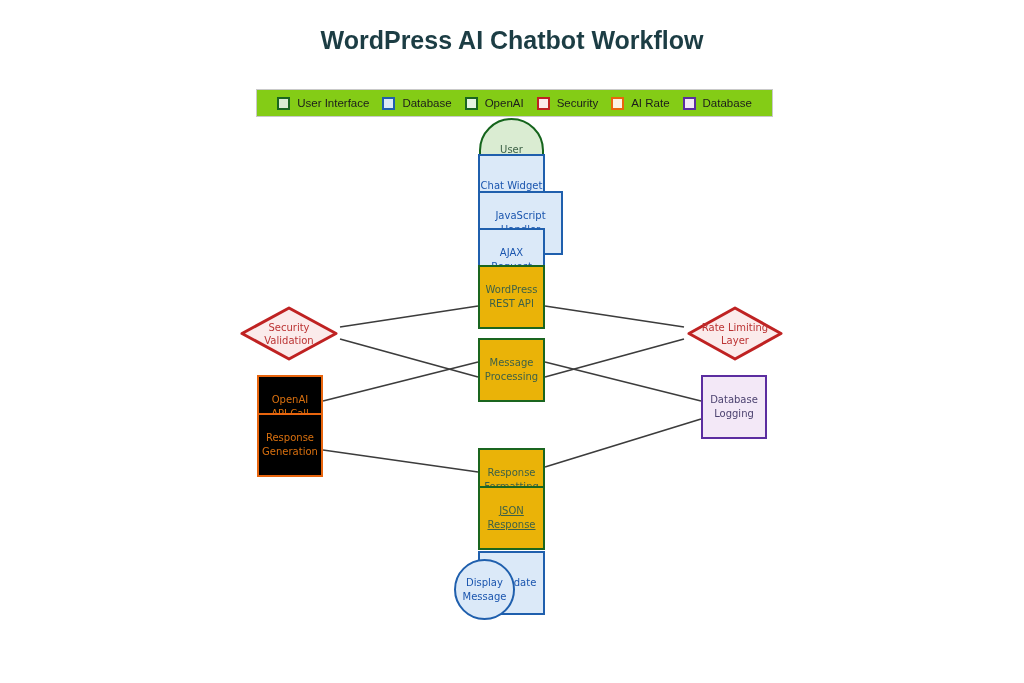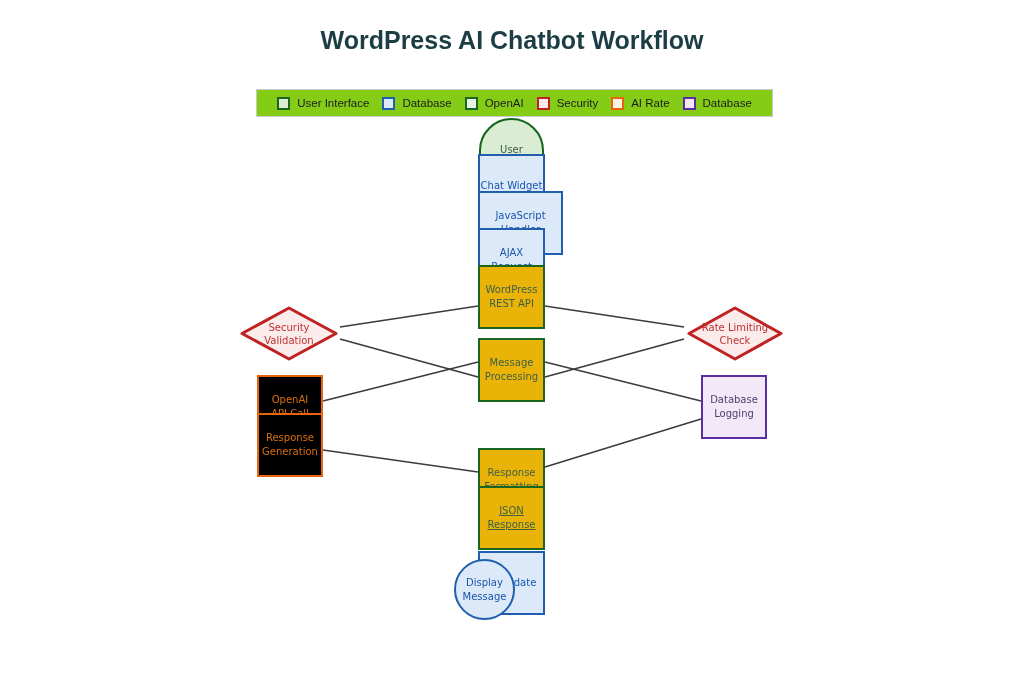--- a/index.html
+++ b/index.html
@@ -114,21 +114,21 @@
     </svg>
     <div class="dlabel">Security
 Validation</div>
   </div>
 
   <div class="diamond" id="node-rate-limiting">
     <svg width="98" height="57">
       <polygon points="49,3 95,28.5 49,54 3,28.5" fill="#fbebeb" stroke="#bf2222" stroke-width="3" stroke-linejoin="round"></polygon>
     </svg>
     <div class="dlabel">Rate Limiting
-Check</div>
+Layer</div>
   </div>
 
   <div class="node n-orange" id="node-openai-call">OpenAI
 API Call</div>
   <div class="node n-orange" id="node-response-generation">Response
 Generation</div>
   <div class="node n-purple" id="node-database-logging">Database
 Logging</div>
   <div class="node n-green" id="node-response-formatting">Response
 Formatting</div>

